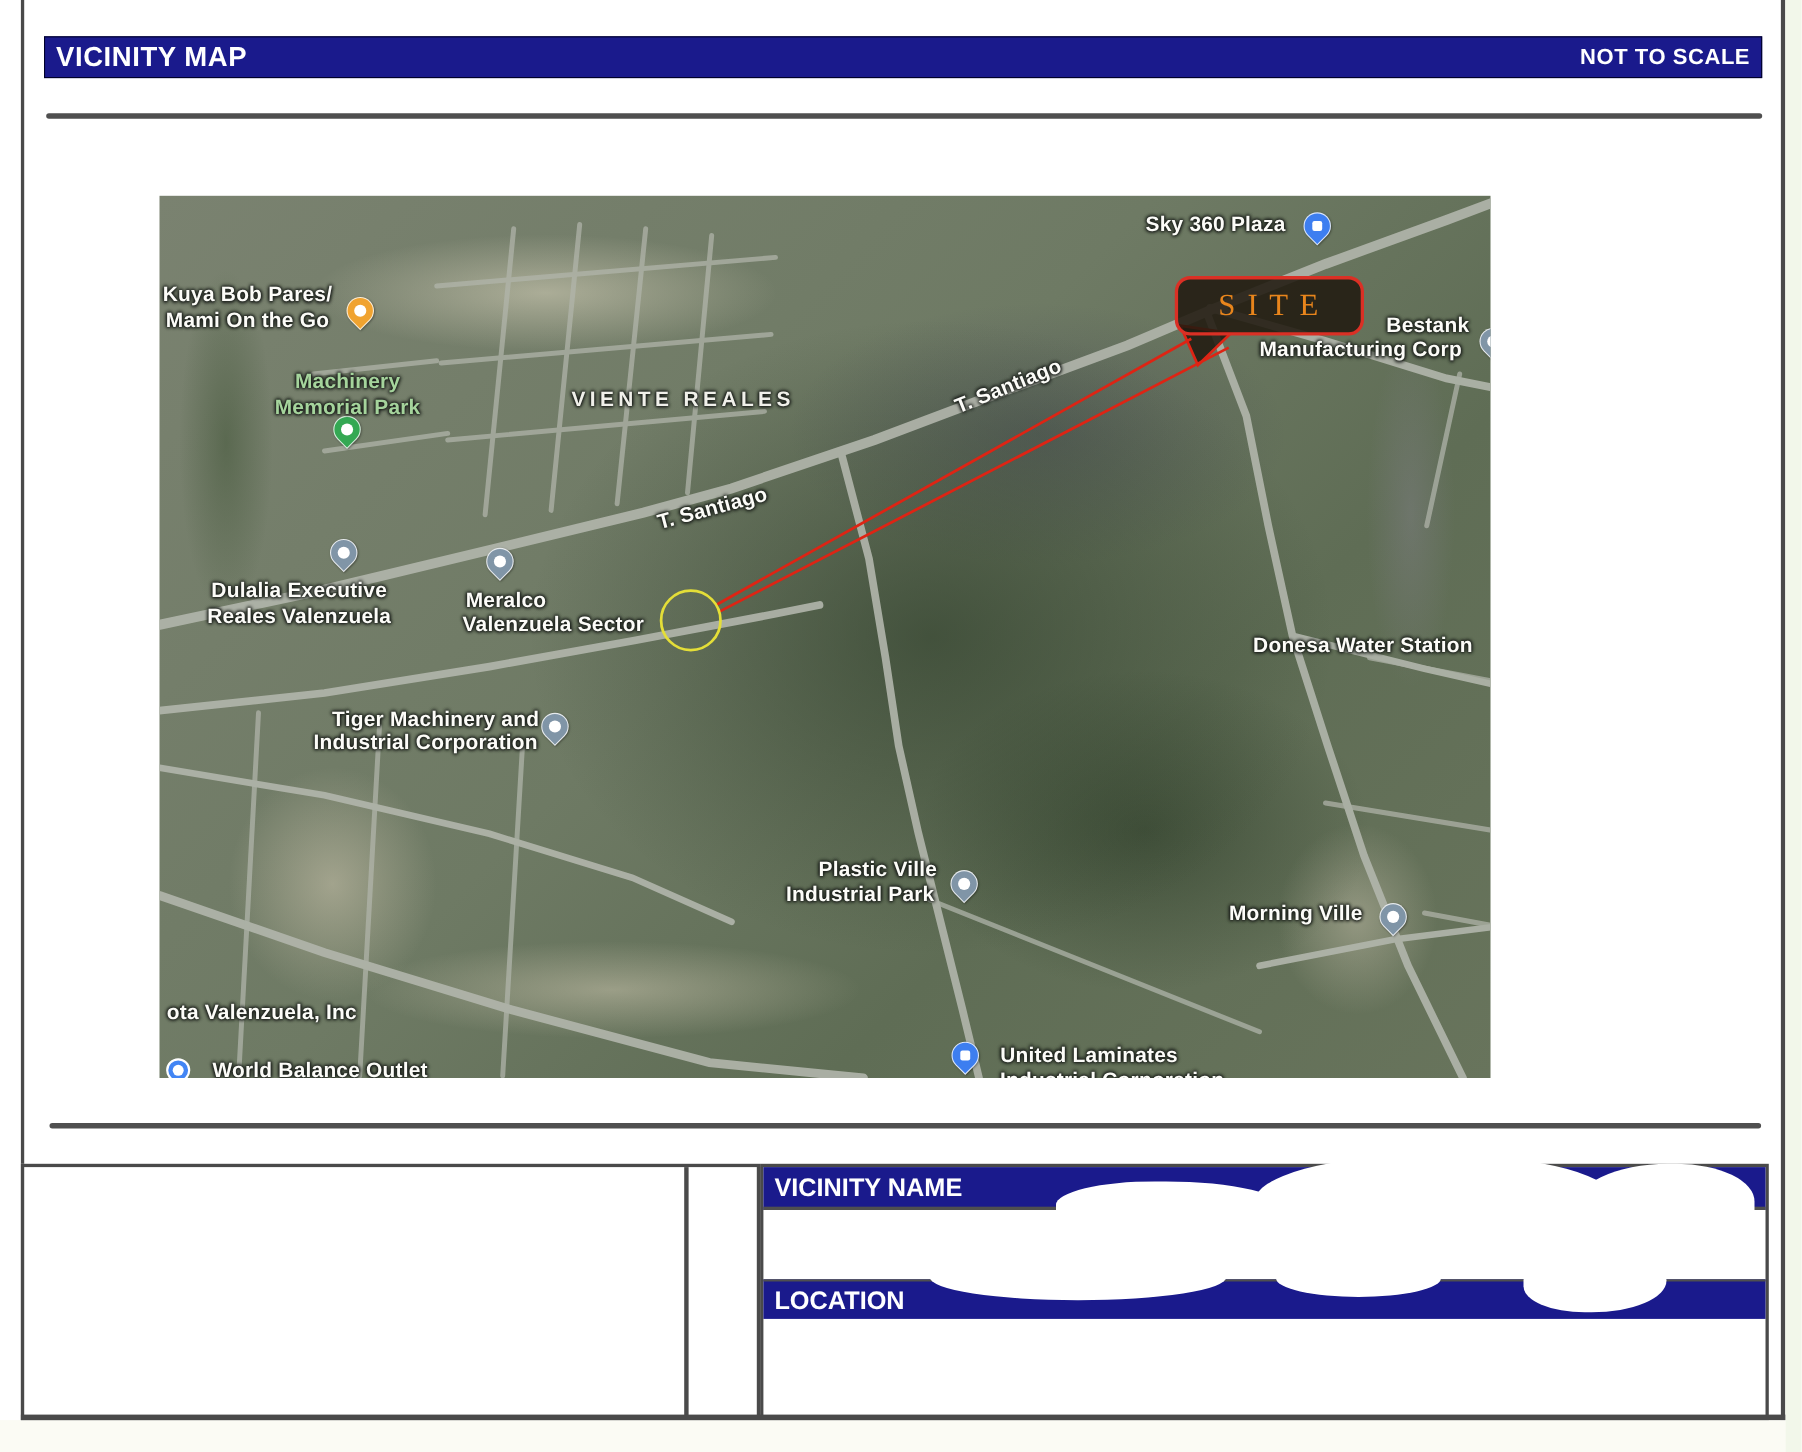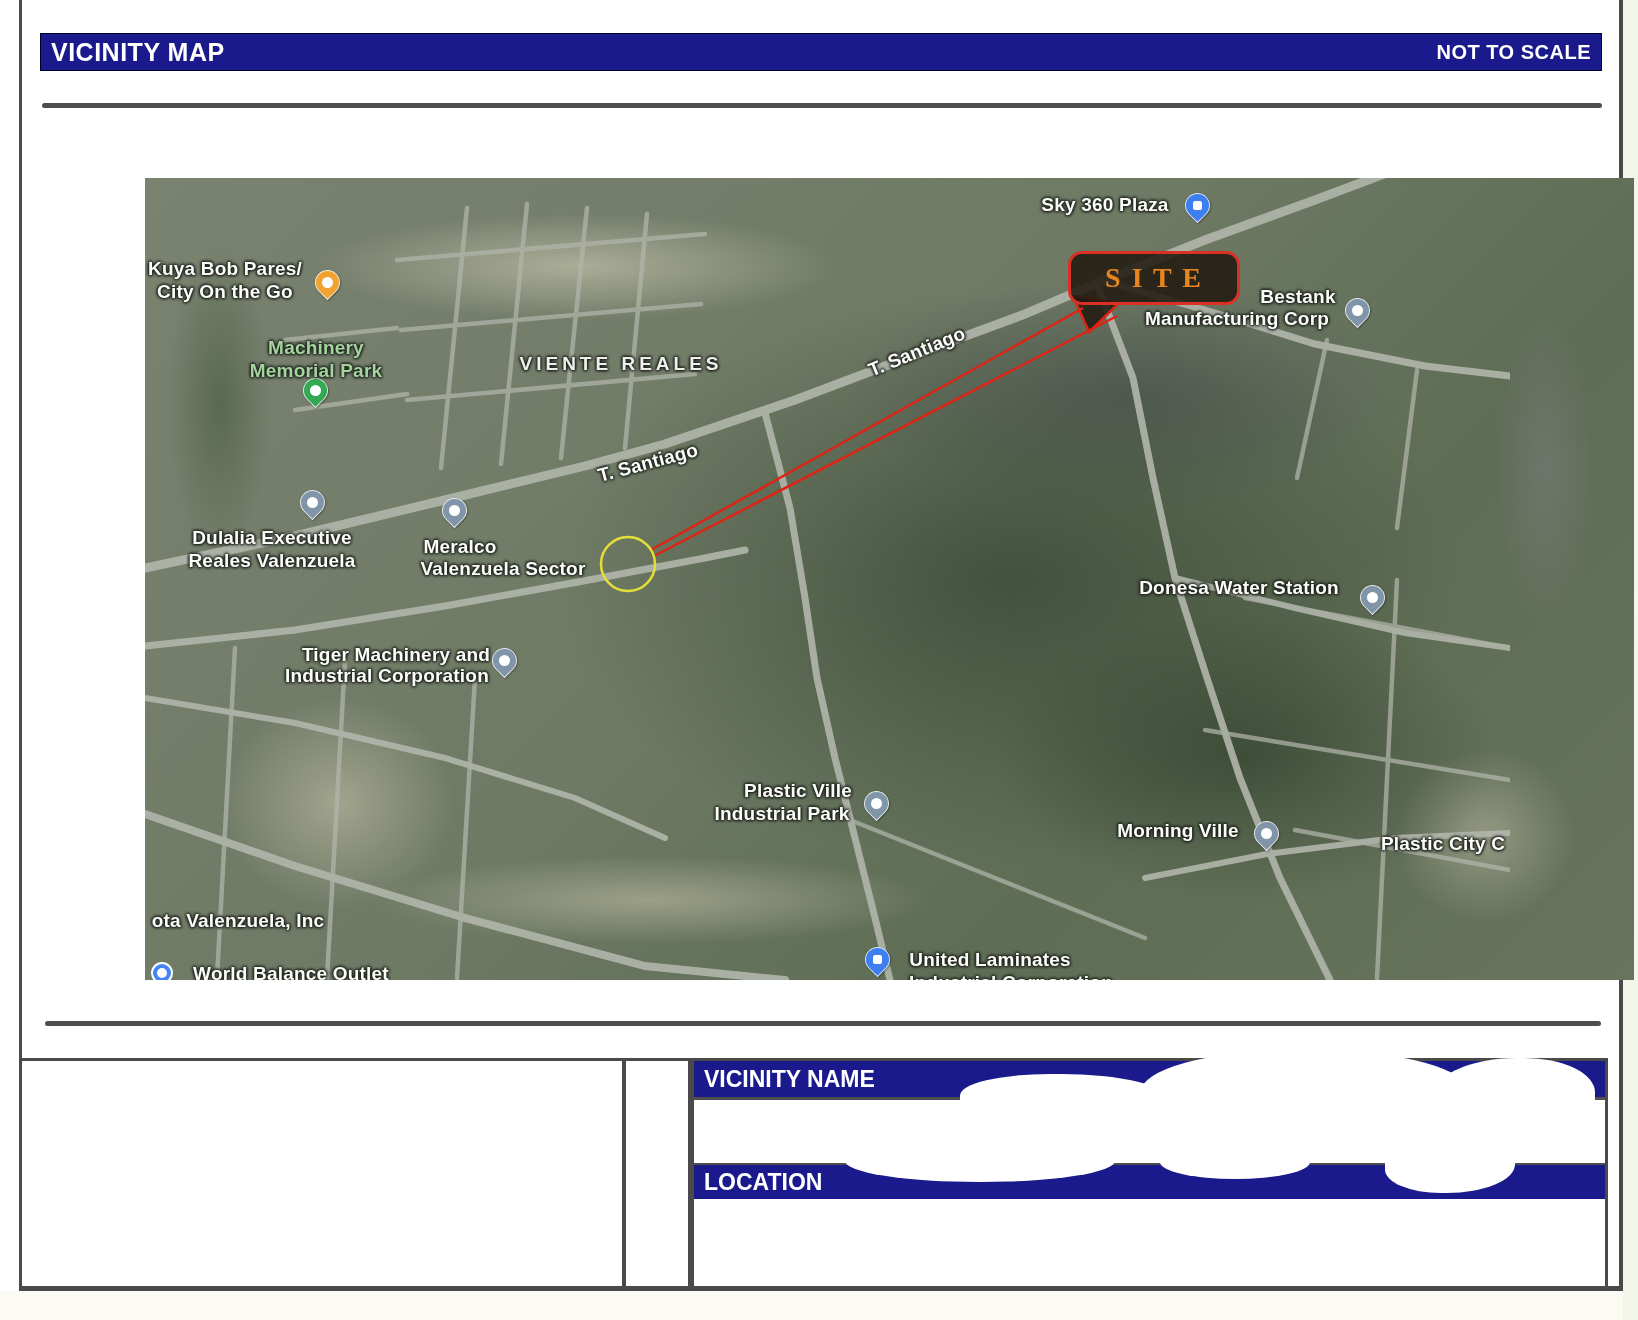--- a/index.html
+++ b/index.html
@@ -18,21 +18,21 @@
   .hbar{position:absolute;left:40px;top:33px;width:1562px;height:38px;background:#1a1a8c;
         border:1px solid #00002a;box-sizing:border-box;display:flex;align-items:center;
         justify-content:space-between;padding:12px 10px}
   .hbar .title{color:#fff;font-weight:bold;font-size:25px;letter-spacing:.5px}
   .hbar .scale{color:#fff;font-weight:bold;font-size:20px;letter-spacing:.5px}
   .divider{position:absolute;background:#4f4f4f;border-radius:3px;height:5px}
   .div1{left:42px;top:103px;width:1560px}
   .div2{left:45px;top:1021px;width:1556px}
 
   
-  .map{position:absolute;left:145px;top:178px;width:1489px;height:802px;overflow:hidden;
+  .map{position:absolute;left:145px;top:178px;width:1210px;height:802px;overflow:hidden;
        background:
         radial-gradient(closest-side at 58% 50%, rgba(42,58,38,.6), rgba(42,58,38,0) 72%),
         radial-gradient(closest-side at 74% 72%, rgba(40,56,36,.55), rgba(40,56,36,0) 65%),
         radial-gradient(closest-side at 5% 28%, rgba(72,90,62,.6), rgba(72,90,62,0) 70%),
         radial-gradient(closest-side at 29% 11%, rgba(226,219,196,.5), rgba(226,219,196,0) 60%),
         radial-gradient(closest-side at 13% 78%, rgba(212,203,180,.5), rgba(212,203,180,0) 60%),
         radial-gradient(closest-side at 34% 90%, rgba(218,209,186,.45), rgba(218,209,186,0) 55%),
         radial-gradient(closest-side at 90% 82%, rgba(205,198,178,.45), rgba(205,198,178,0) 60%),
         radial-gradient(closest-side at 66% 27%, rgba(60,62,80,.4), rgba(60,62,80,0) 55%),
         radial-gradient(closest-side at 94% 36%, rgba(132,130,140,.4), rgba(132,130,140,0) 55%),
@@ -60,21 +60,21 @@
       border-radius:50%;background:#fff}
   .pin.sq::after{border-radius:2px;left:8px;top:8px;width:9px;height:9px}
   .poi-circle{position:absolute;width:22px;height:22px;margin:-11px 0 0 -11px;border-radius:50%;
       background:#4285f4;border:2px solid #fff;box-sizing:border-box;z-index:4}
   .poi-circle::after{content:'';position:absolute;inset:4px;border-radius:50%;background:#fff}
 
   
   .site{position:absolute;left:923px;top:73px;width:172px;height:54px;box-sizing:border-box;
       border:3px solid #da3025;border-radius:14px;background:rgba(33,26,16,.88);
       color:#e8851c;display:flex;align-items:center;justify-content:center;
-      font-family:"Liberation Serif",serif;font-weight:bold;font-size:28px;
+      font-family:"Liberation Serif",serif;font-weight:normal;font-size:28px;
       letter-spacing:2px;z-index:7}
 
   
   .leftbox{position:absolute;left:19px;top:1058px;width:672px;height:233px;box-sizing:border-box;
       border:3px solid #4a4a4a;background:#fff}
   .leftbox .vline{position:absolute;left:600px;top:0;bottom:0;width:4px;background:#4a4a4a}
   .panel{position:absolute;left:691px;top:1058px;width:917px;height:233px;box-sizing:border-box;
       border:3px solid #4a4a4a;background:#fff}
   .panel .bar{position:absolute;left:0;right:0;background:#1a1a8c;color:#fff;font-weight:bold;
       font-size:23px;display:flex;align-items:center;padding-left:10px;z-index:1}
@@ -135,21 +135,21 @@
         <polyline points="1182,162 1152,300"></polyline>
         <polyline points="1272,192 1252,350"></polyline>
       </g>
     </g>
   </svg>
 
   <div class="ml" style="left:960px;top:16px">Sky 360 Plaza</div>
   <div class="ml" style="left:1153px;top:108px">Bestank</div>
   <div class="ml" style="left:1092px;top:130px">Manufacturing Corp</div>
   <div class="ml" style="left:80px;top:80px">Kuya Bob Pares/</div>
-  <div class="ml" style="left:80px;top:103px">City On the Go</div>
+  <div class="ml" style="left:80px;top:103px">Mami On the Go</div>
   <div class="ml green" style="left:171px;top:159px">Machinery</div>
   <div class="ml green" style="left:171px;top:182px">Memorial Park</div>
   <div class="ml area" style="left:476px;top:175px">VIENTE REALES</div>
   <div class="ml rot22" style="left:772px;top:163px">T. Santiago</div>
   <div class="ml rot15" style="left:503px;top:274px">T. Santiago</div>
   <div class="ml" style="left:127px;top:349px">Dulalia Executive</div>
   <div class="ml" style="left:127px;top:372px">Reales Valenzuela</div>
   <div class="ml" style="left:315px;top:358px">Meralco</div>
   <div class="ml" style="left:358px;top:380px">Valenzuela Sector</div>
   <div class="ml" style="left:1094px;top:399px">Donesa Water Station</div>

